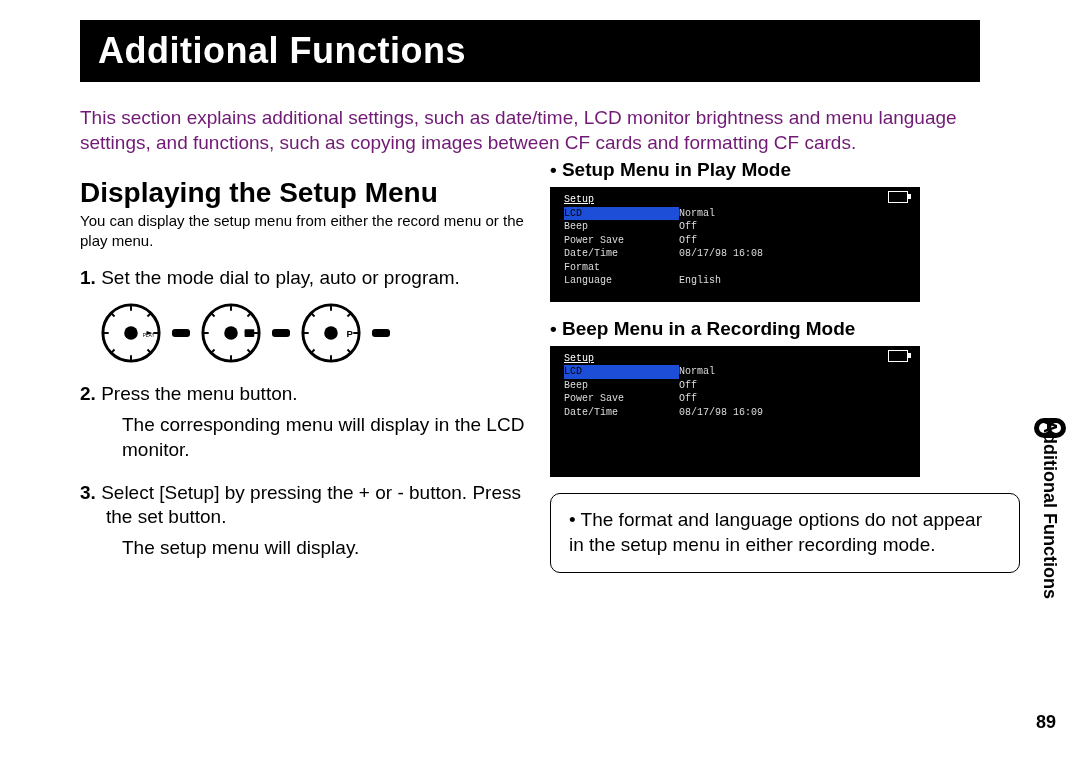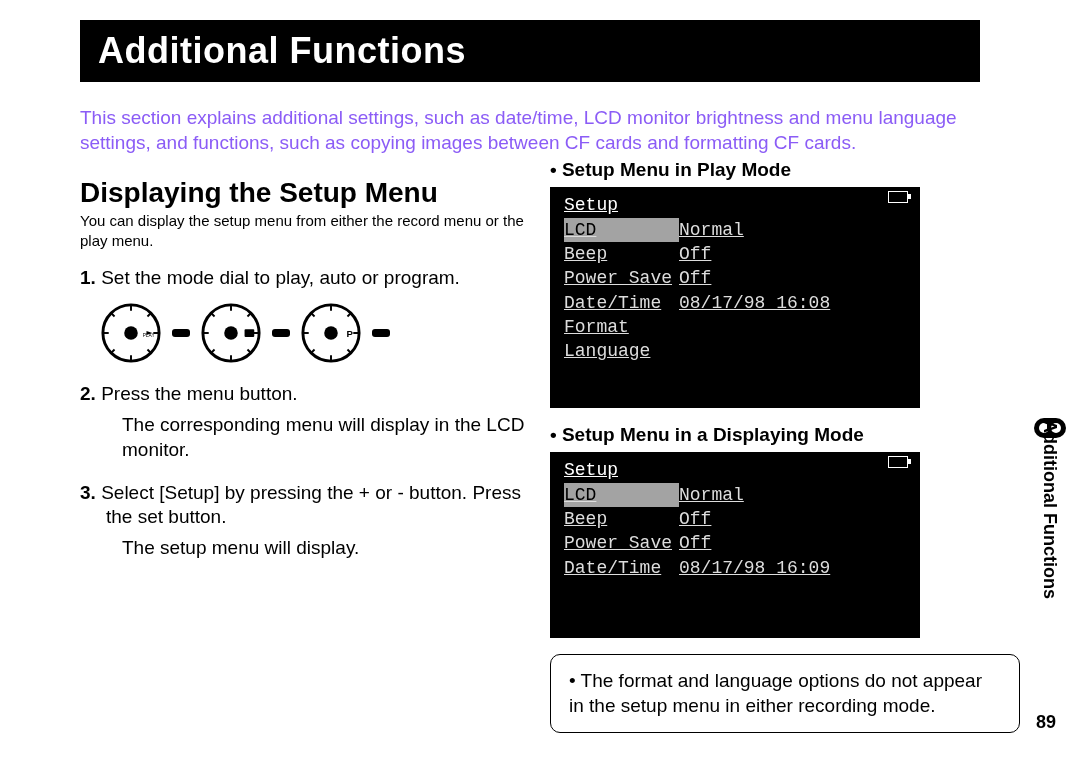--- a/index.html
+++ b/index.html
@@ -21,21 +21,21 @@
     letter-spacing: 0.5px;
     padding: 10px 18px 10px 18px;
     margin: 20px 0 18px 80px;
     width: 900px;
     box-sizing: border-box;
   }
   .intro {
     margin: 24px 60px 0 80px;
     font-size: 19px;
     line-height: 1.3;
-    color: #8b5cf6;
+    color: #701a75;
   }
   .columns {
     display: flex;
     margin: 0 60px 0 80px;
   }
   .left, .right {
     flex: 1 1 0;
   }
   .h2 {
     font-weight: 900;
@@ -91,39 +91,38 @@
   .subhead {
     font-weight: 700;
     font-size: 19px;
     margin: 4px 0 6px 0;
   }
   .lcd {
     width: 370px;
     background: #000;
     color: #ddd;
     font-family: "Courier New", monospace;
-    font-size: 18px;
-    padding: 6px 14px 45px 14px;
+    font-size: 10px;
+    padding: 6px 14px 14px 14px;
     box-sizing: border-box;
     line-height: 1.35;
     margin-bottom: 16px;
     position: relative;
-    text-decoration: underline;
   }
   .lcd .title {
     text-decoration: underline;
     color: #fff;
   }
   .lcd .row {
     display: flex;
   }
   .lcd .row .k { width: 115px; }
   .lcd .row .v { flex: 1; }
   .lcd .row.sel .k {
-    background: #a3a3a3;
+    background: #1d4ed8;
     color: #000;
     display: inline-block;
     padding: 0 4px 0 0;
     width: 111px;
   }
   .lcd .batt {
     position: absolute;
     top: 4px;
     right: 12px;
     width: 18px;
@@ -276,24 +275,25 @@
       <div class="row">
           <span class="k">Date/Time</span>
           <span class="v">08/17/98 16:08</span>
         </div>
       <div class="row">
           <span class="k">Format</span>
           <span class="v"></span>
         </div>
       <div class="row">
           <span class="k">Language</span>
+          <span class="v">English</span>
         </div>
     </div>
 
-    <div class="subhead">• Setup Menu in a Displaying Mode</div>
+    <div class="subhead">• Beep Menu in a Recording Mode</div>
     <div class="lcd" style="padding-bottom:58px">
       <div class="batt"></div>
       <div class="title">Setup</div>
       <div class="row sel">
           <span class="k">LCD</span>
           <span class="v">Normal</span>
         </div>
       <div class="row">
           <span class="k">Beep</span>
           <span class="v">Off</span>

